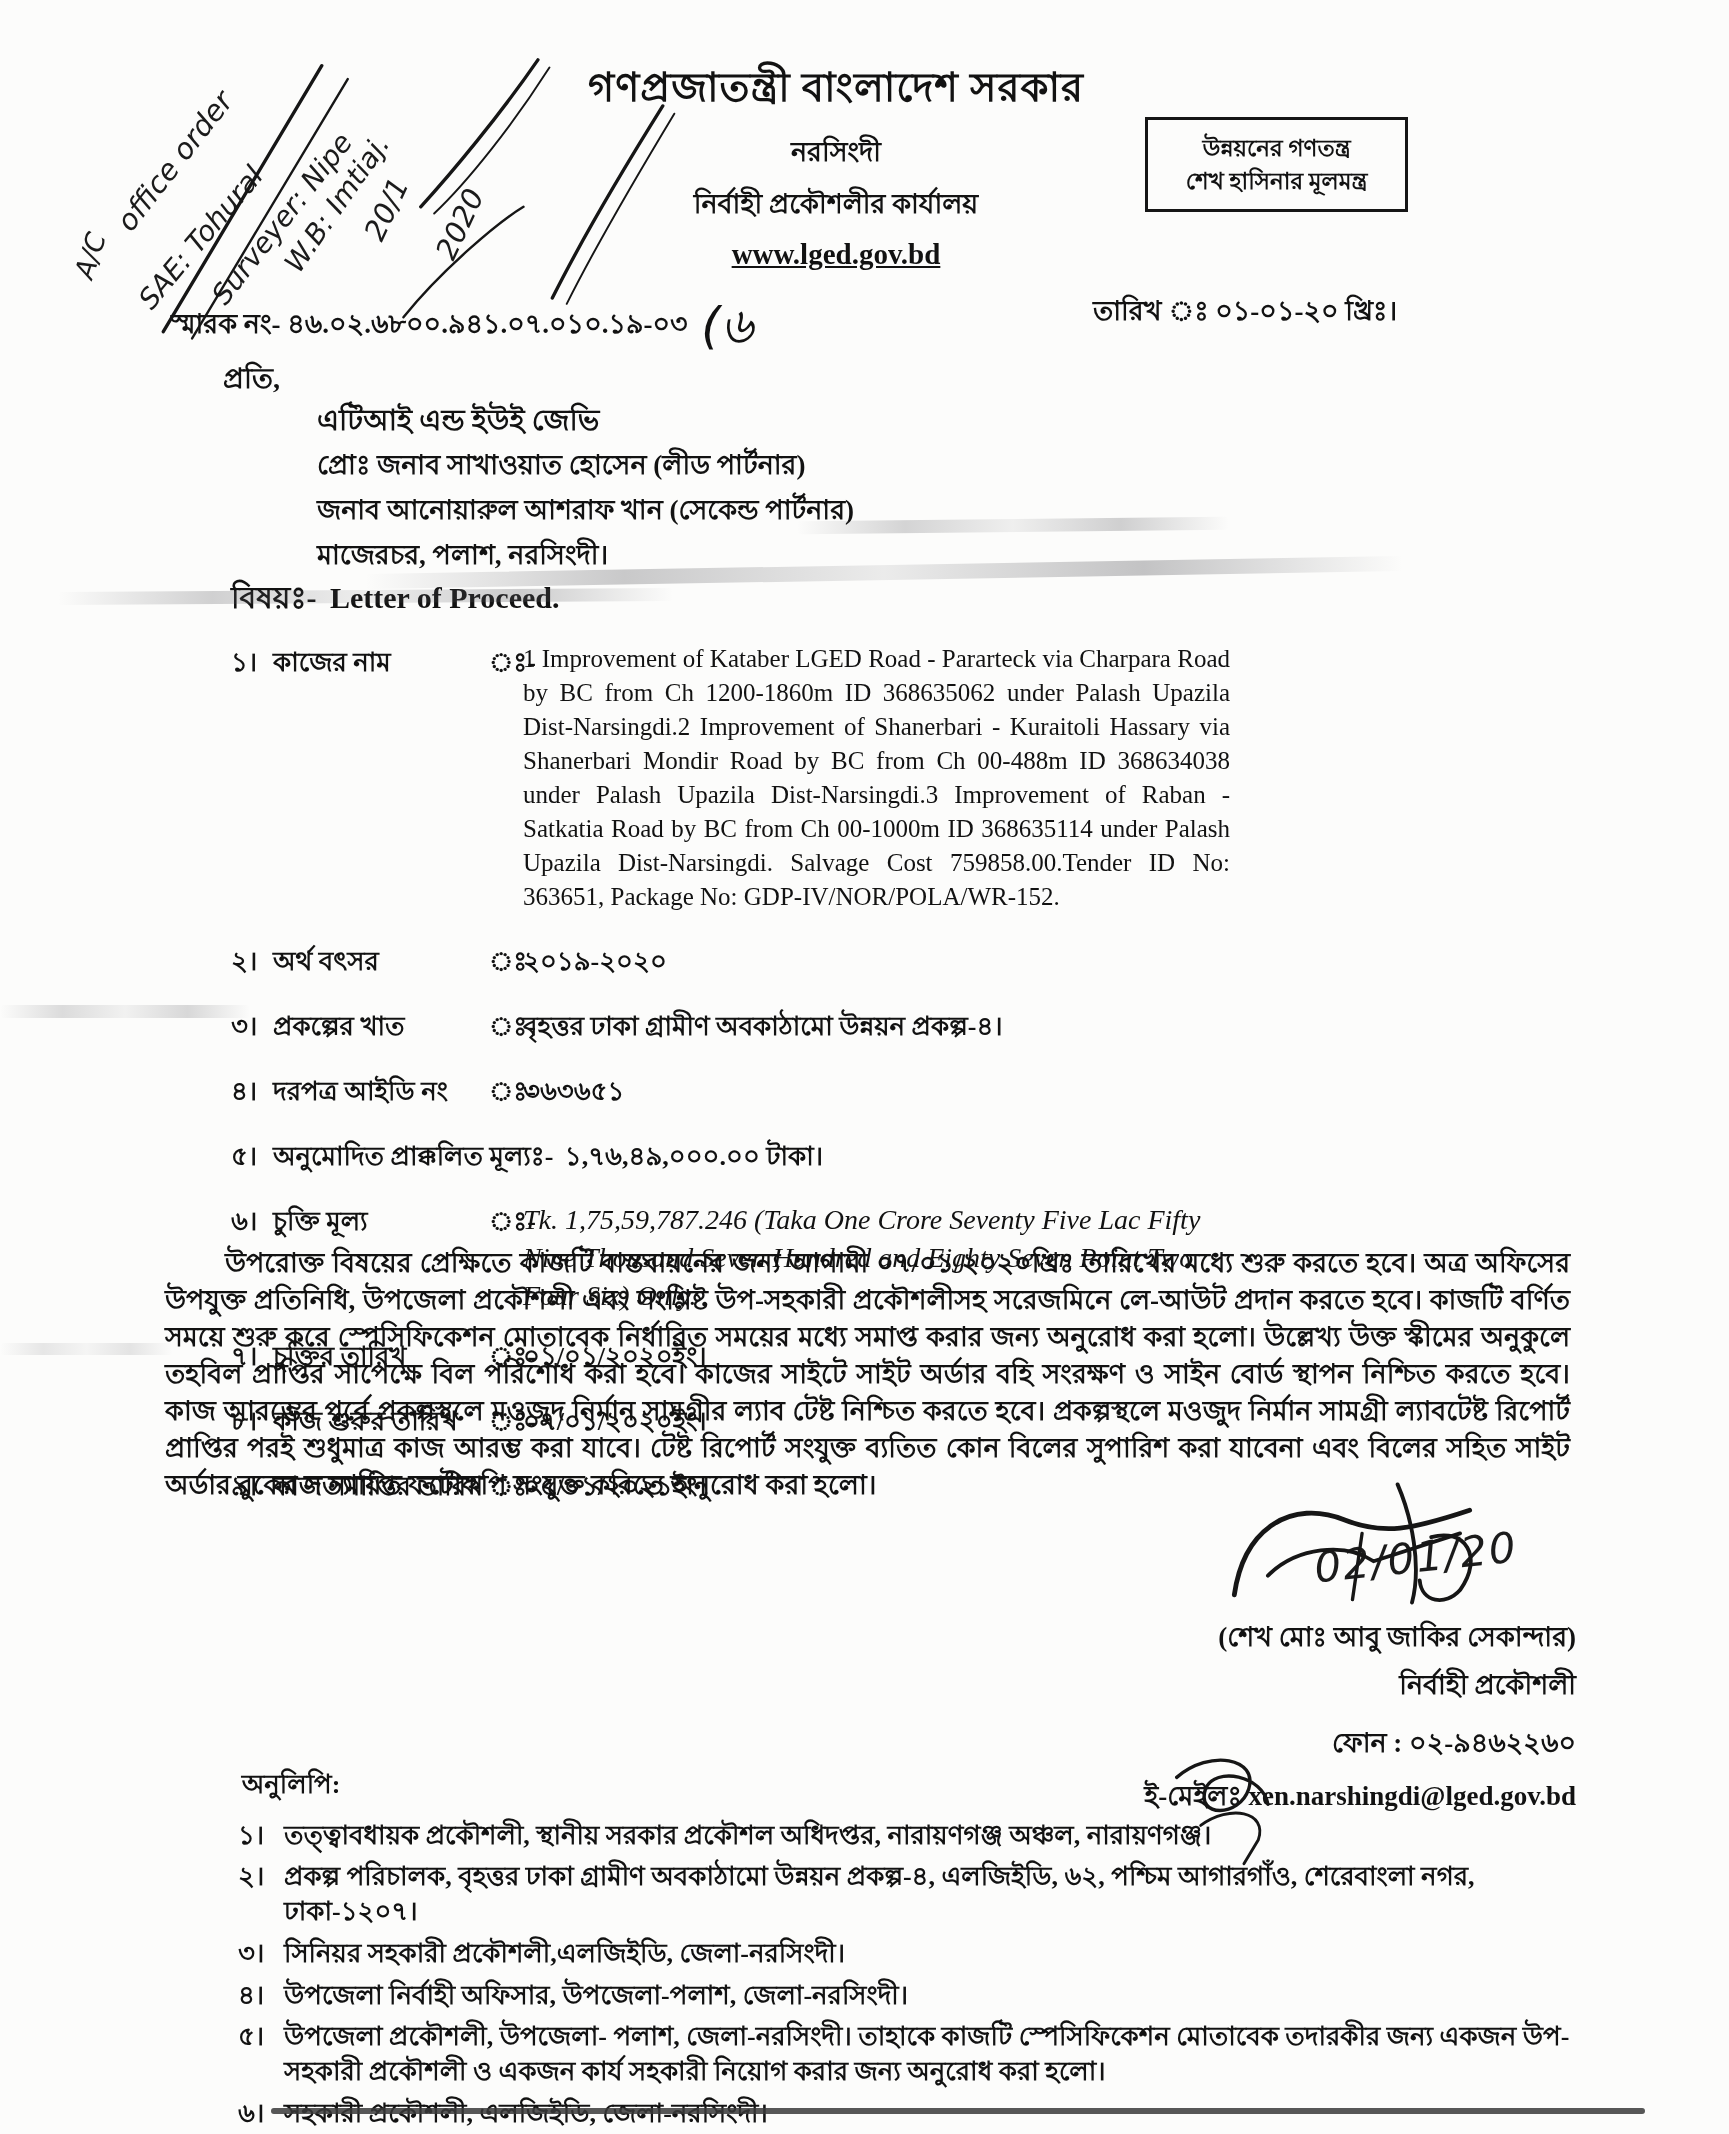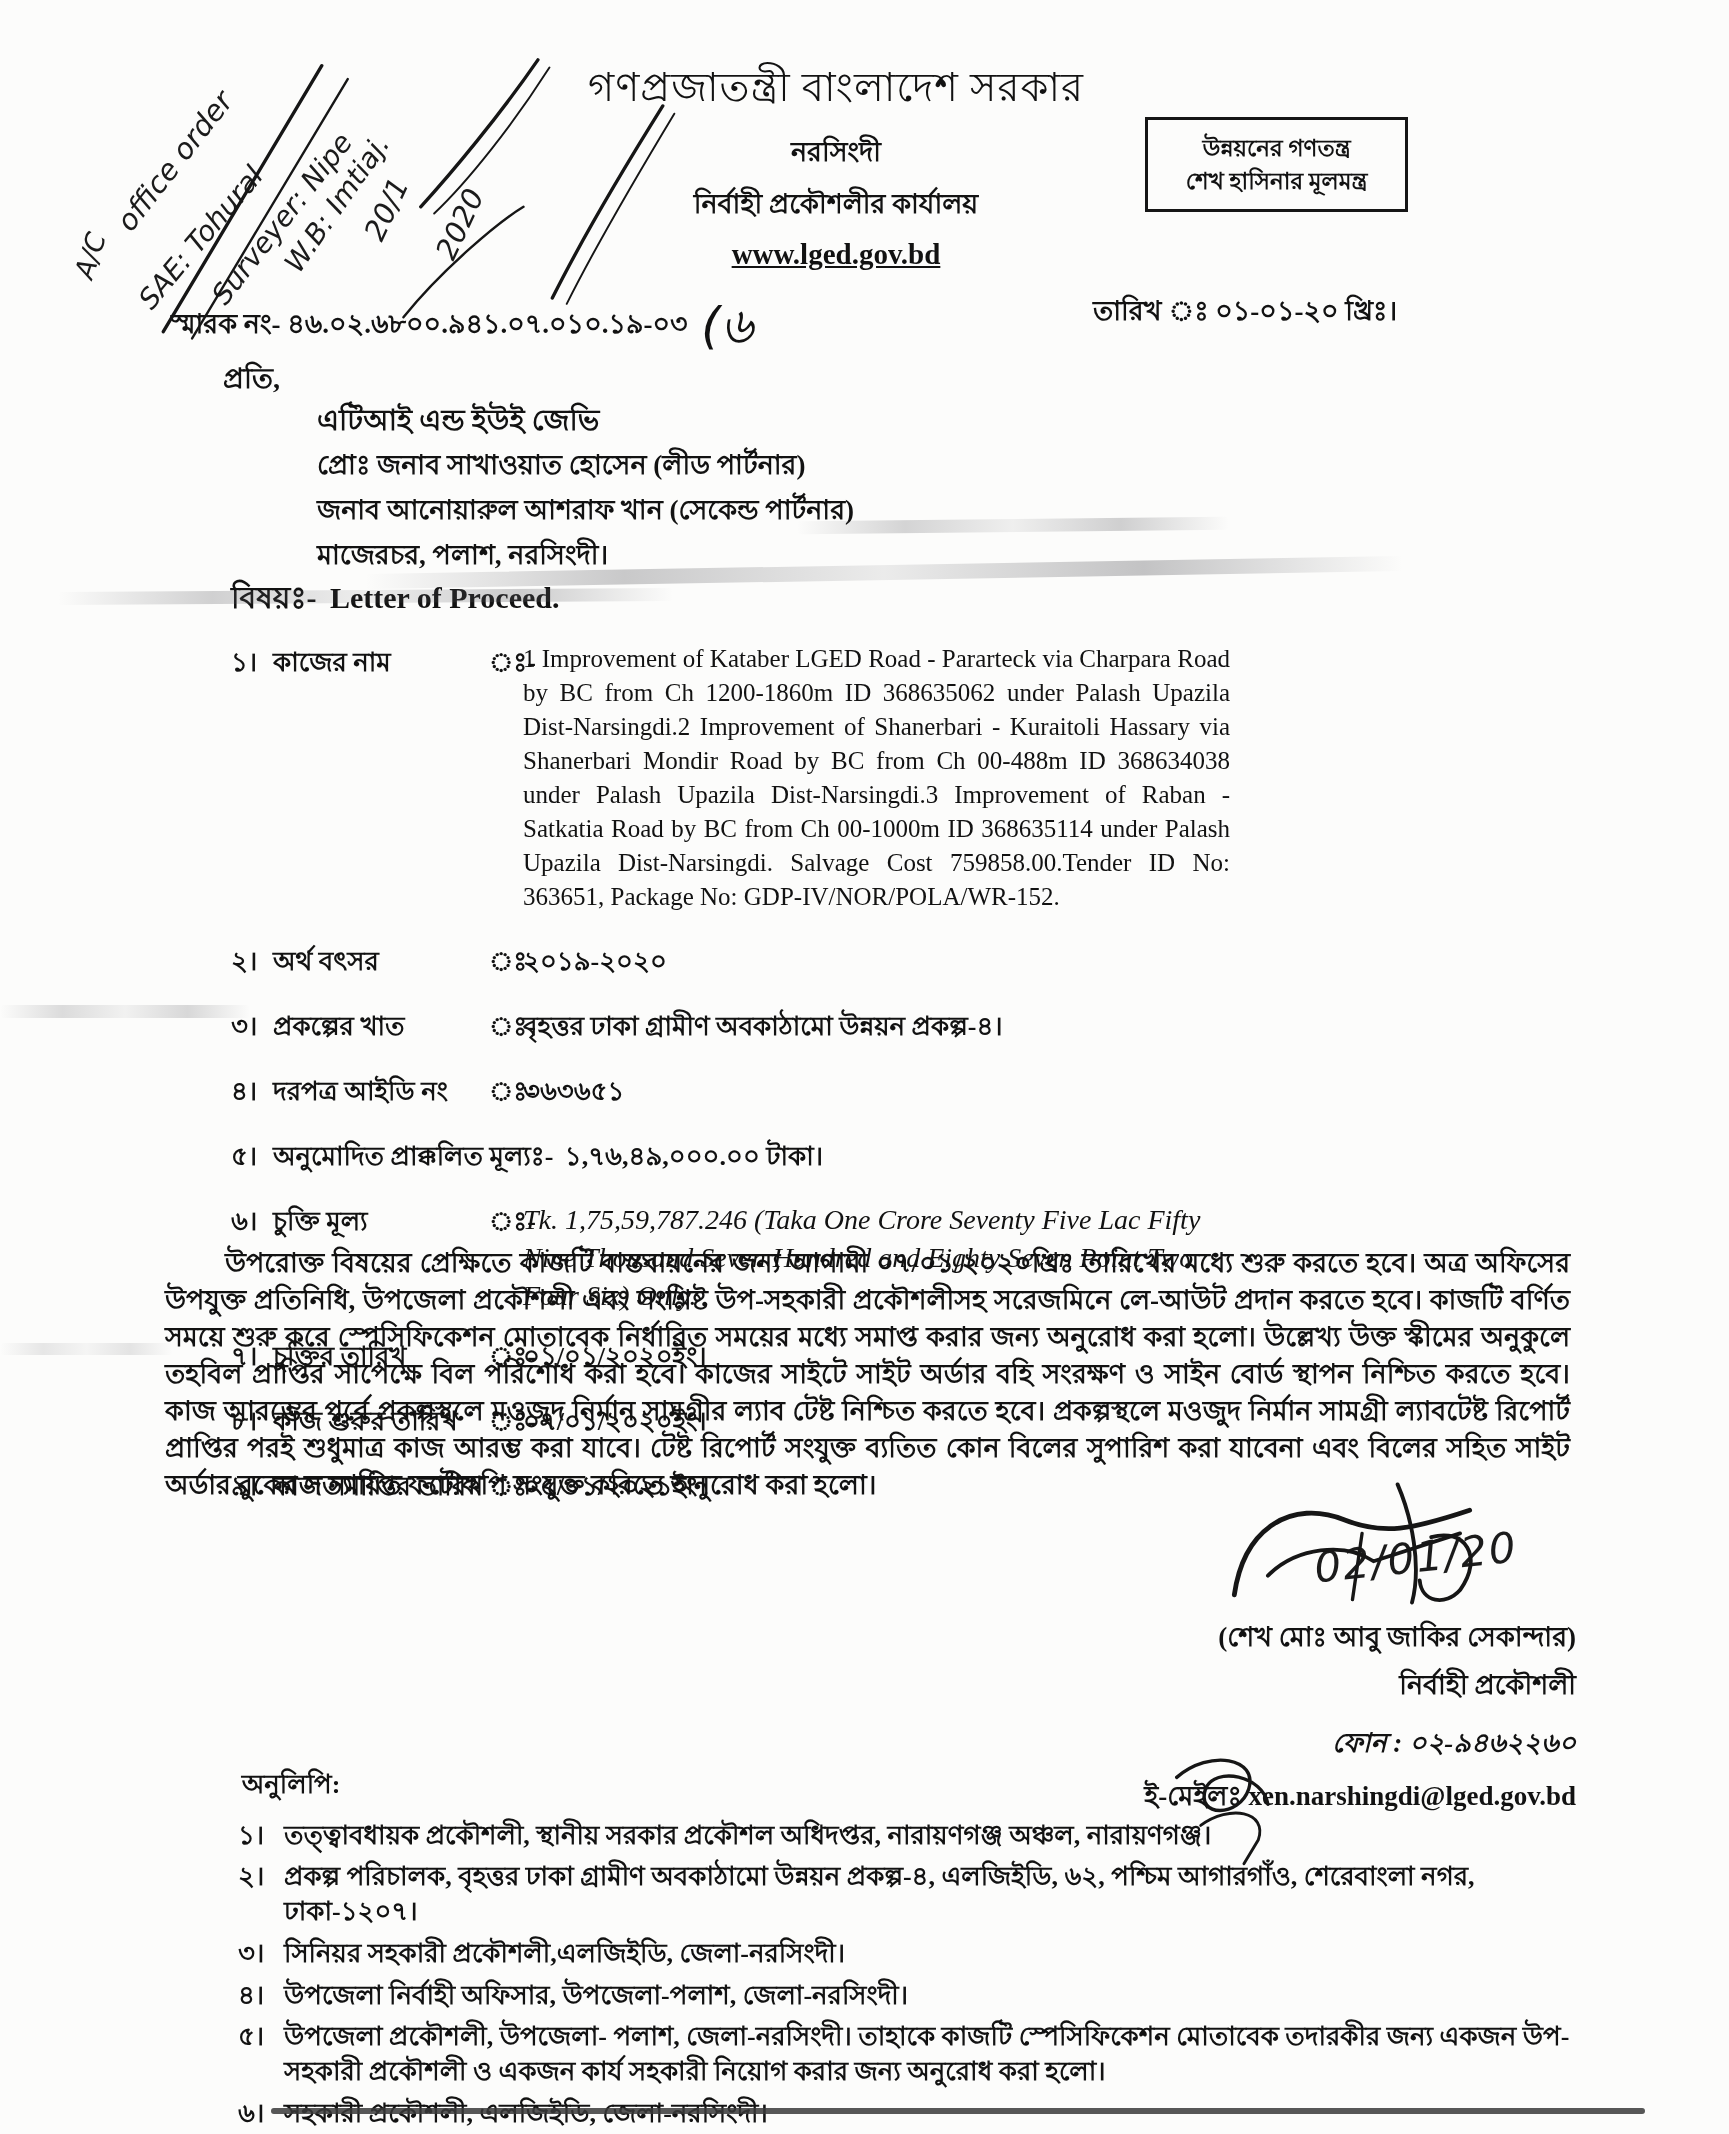--- a/index.html
+++ b/index.html
@@ -6,21 +6,21 @@
   .page{
     position:relative;
     width:1729px;height:2135px;
     background:#fcfcfb;
     font-family:"Liberation Serif","DejaVu Serif",serif;
     color:#121212;
     overflow:hidden;
   }
   
   .header{position:absolute;top:56px;left:29px;width:1614px;text-align:center;}
-  .h-govt{font-size:40px;font-weight:normal;letter-spacing:1px;}
+  .h-govt{font-size:40px;font-weight:bold;letter-spacing:1px;}
   .h-line{font-size:27px;font-weight:bold;margin-top:7.7px;}
   .h-url{font-size:29px;font-weight:bold;text-decoration:underline;margin-top:9.6px;display:inline-block;}
   .slogan-box{
     position:absolute;top:117px;left:1145px;width:238px;
     border:3.8px solid #161616;padding:11.5px 9.6px;
     text-align:center;font-weight:bold;font-size:23px;line-height:33px;
   }
   
   .memo-number{position:absolute;top:288px;left:171px;font-size:27px;font-weight:bold;}
   .memo-hw{font-size:50px;font-weight:normal;font-style:italic;font-family:"DejaVu Sans",sans-serif;vertical-align:-9.6px;margin-left:13.4px;}
@@ -53,21 +53,21 @@
   
   .body-par{
     position:absolute;top:1245px;left:165px;width:1405px;
     font-size:27px;line-height:37px;text-align:justify;font-weight:600;
     text-indent:60px;
   }
   
   .sig-block{position:absolute;top:1616px;left:1057px;width:519px;text-align:right;}
   .sig-name{font-size:27px;font-weight:bold;}
   .sig-title{font-size:27px;font-weight:bold;margin-top:3px;}
-  .sig-phone{font-size:27px;font-weight:bold;margin-top:13.4px;font-style:italic;}
+  .sig-phone{font-size:27px;font-weight:bold;margin-top:13.4px;}
   .sig-email{font-size:27px;font-weight:bold;margin-top:7.7px;white-space:nowrap;}
   .sig-email .en{font-family:"Liberation Serif",serif;font-weight:600;}
   .sig-hw-date{
     position:absolute;top:1533px;left:1314px;
     font-family:"DejaVu Sans",sans-serif;font-style:italic;
     font-size:42px;color:#111;transform:rotate(-6deg);letter-spacing:1.9px;
   }
   
   .copies{position:absolute;top:1764px;left:238px;width:1345px;font-size:26px;font-weight:bold;}
   .copies-heading{margin-bottom:9.6px;margin-left:3.8px;}

